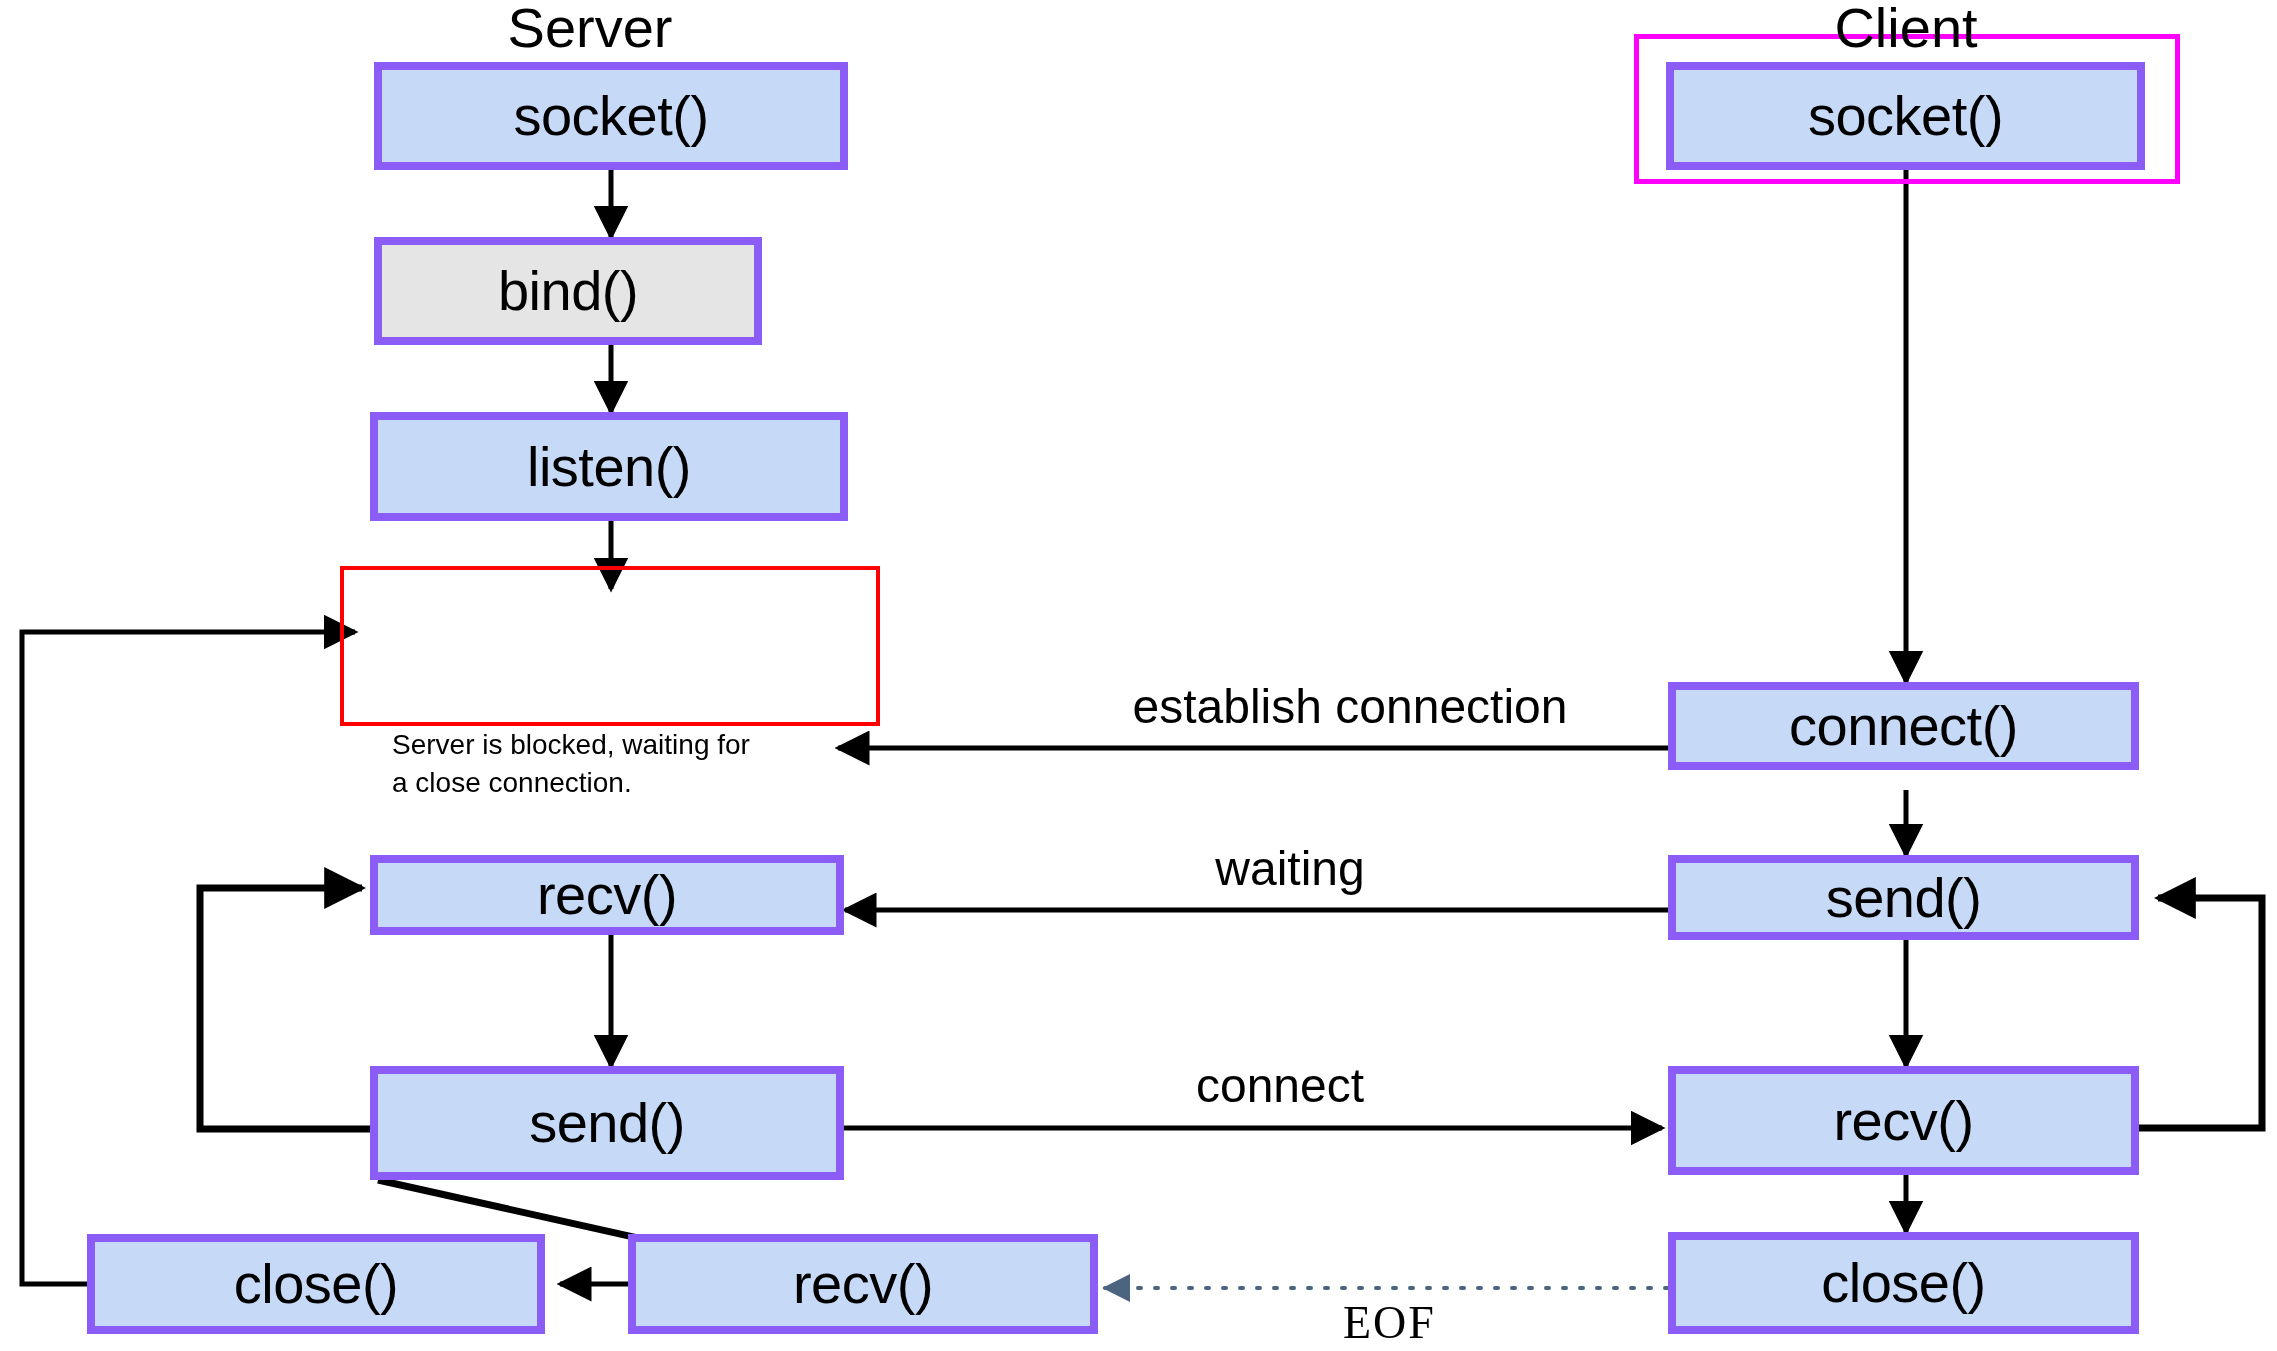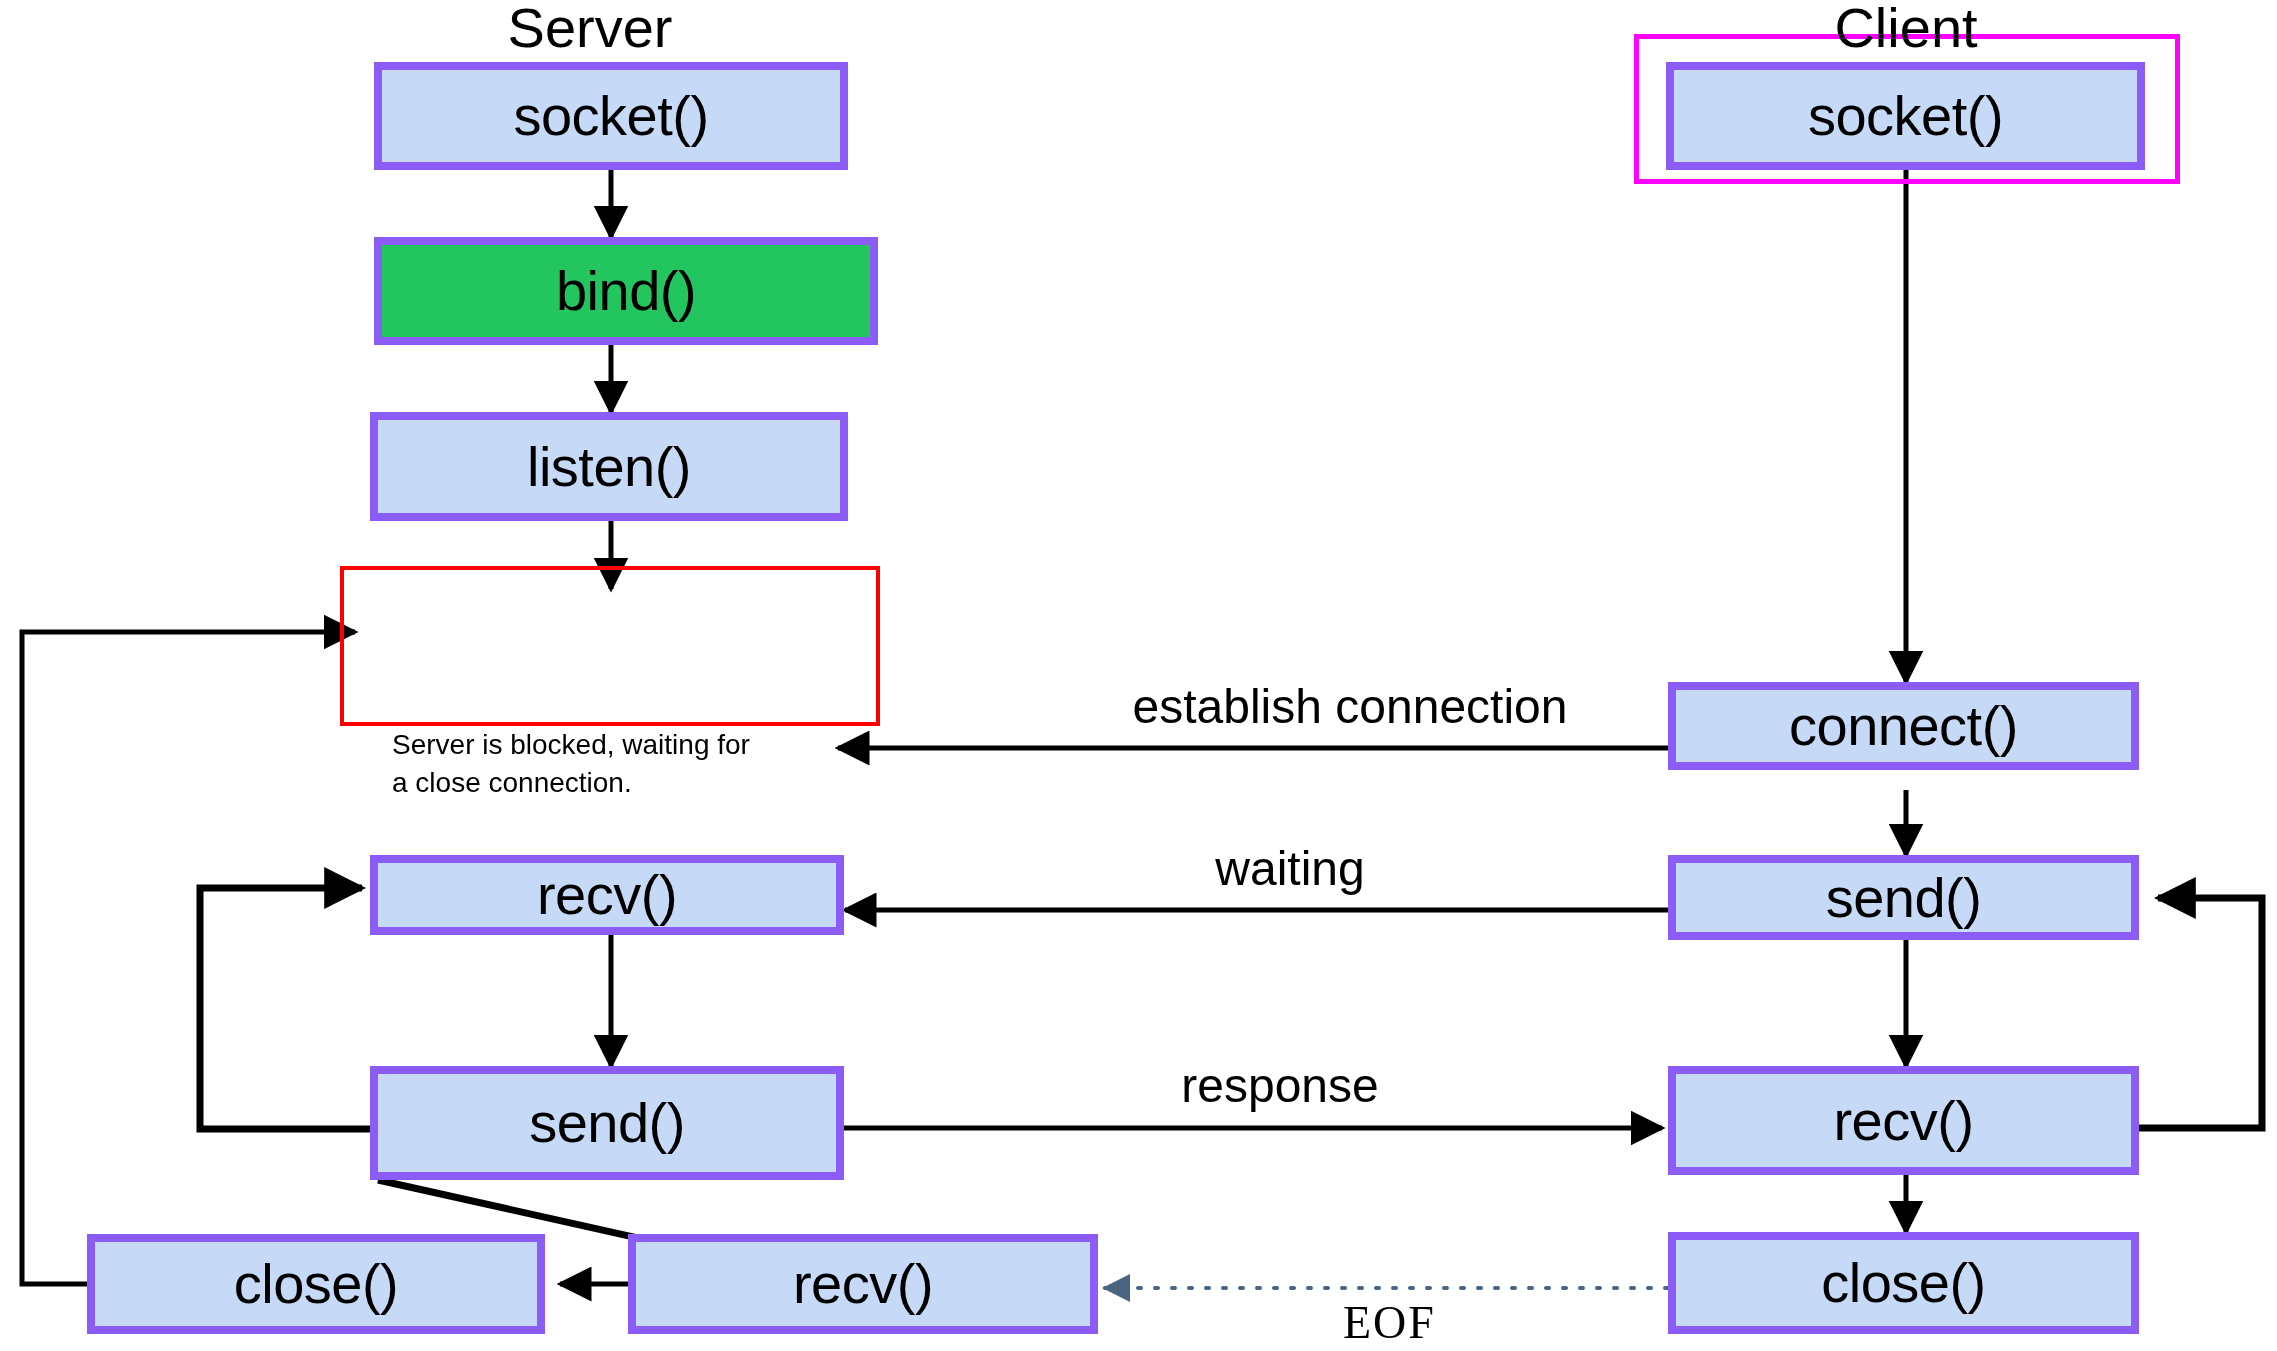--- a/index.html
+++ b/index.html
@@ -121,21 +121,21 @@
 
   <div class="highlight-box" style="left:340px; top:566px; width:540px; height:160px; border:4px solid #ff0000;"></div>
 
   <div class="highlight-box" style="left:1634px; top:34px; width:546px; height:150px; border:5px solid #ff00ff;"></div>
 
   <div class="col-title" style="left:430px; top:0px; width:320px;">Server</div>
   <div class="col-title" style="left:1746px; top:0px; width:320px;">Client</div>
 
   <div class="node" style="left:374px; top:62px; width:474px; height:108px; background:#c6d9f7;">socket()</div>
 
-  <div class="node" style="left:374px; top:237px; width:504px; height:108px; background:#22c55e;">bind()</div>
+  <div class="node" style="left:374px; top:237px; width:388px; height:108px; background:#e5e5e5;">bind()</div>
 
   <div class="node" style="left:370px; top:412px; width:478px; height:109px; background:#c6d9f7;">listen()</div>
 
 
   <div class="node" style="left:370px; top:855px; width:474px; height:80px; background:#c6d9f7;">recv()</div>
 
   <div class="node" style="left:370px; top:1066px; width:474px; height:114px; background:#c6d9f7;">send()</div>
 
   <div class="node" style="left:628px; top:1234px; width:470px; height:100px; background:#c6d9f7;">recv()</div>
 
@@ -148,20 +148,20 @@
   <div class="node" style="left:1668px; top:855px; width:471px; height:85px; background:#c6d9f7;">send()</div>
 
   <div class="node" style="left:1668px; top:1066px; width:471px; height:109px; background:#c6d9f7;">recv()</div>
 
   <div class="node" style="left:1668px; top:1232px; width:471px; height:102px; background:#c6d9f7;">close()</div>
 
   <div class="edge-label" style="left:1030px; top:683px; width:640px;">establish connection</div>
 
   <div class="edge-label" style="left:1080px; top:845px; width:420px;">waiting</div>
 
-  <div class="edge-label" style="left:1070px; top:1062px; width:420px;">response</div>
+  <div class="edge-label" style="left:1070px; top:1062px; width:420px;">connect</div>
 
   <div class="eof-label" style="left:1300px; top:1300px; width:200px;">EOF</div>
 
   <div class="annotation" style="left:392px; top:726px; width:430px;">Server is blocked, waiting for
 a close connection.</div>
 
 </div>
 
 </body></html>

